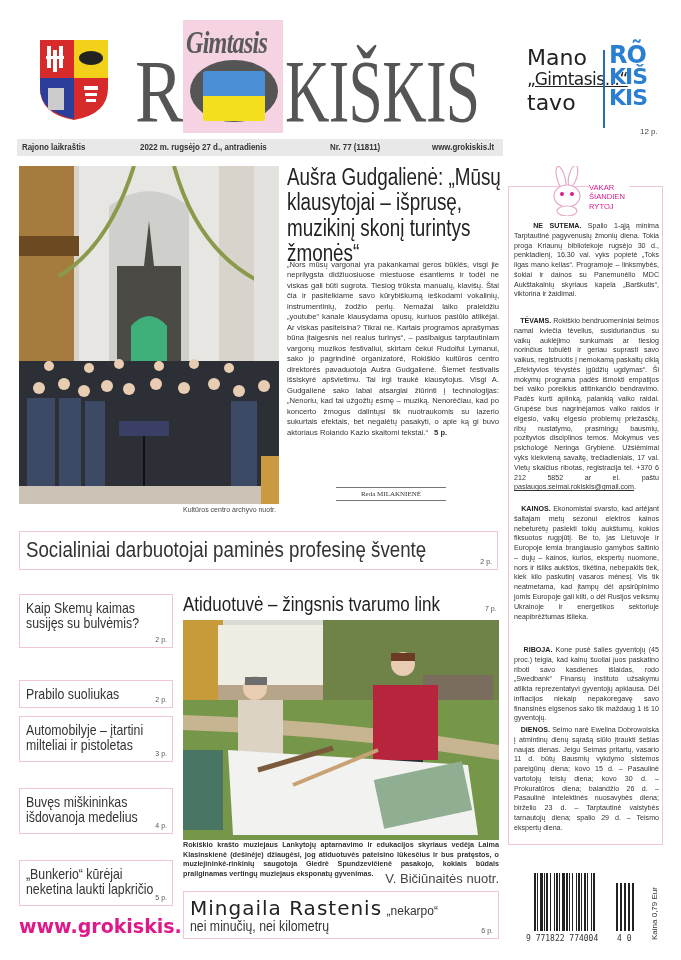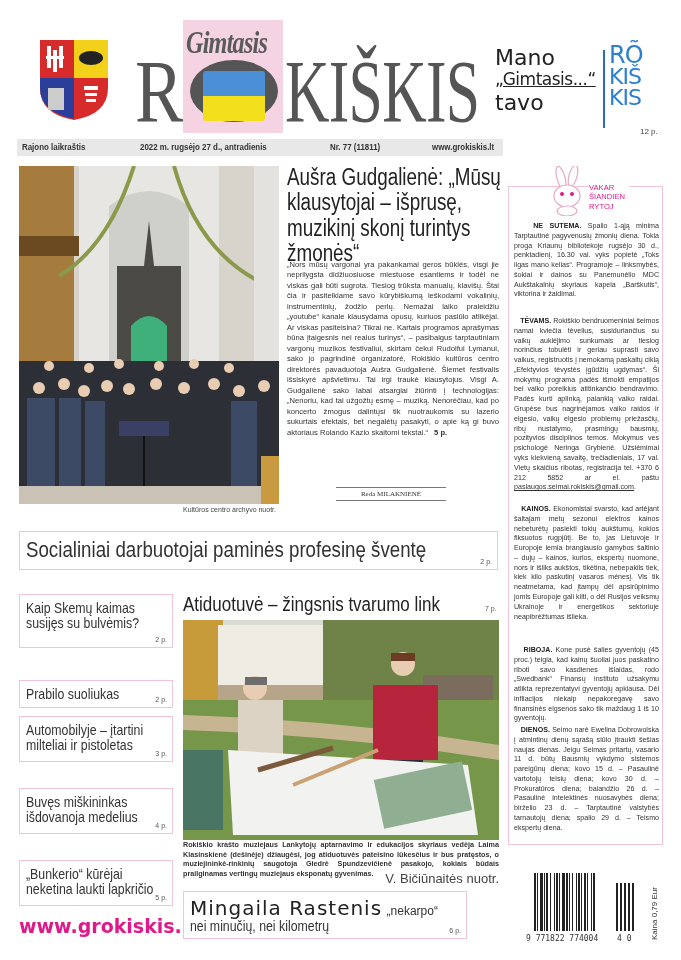--- a/index.html
+++ b/index.html
@@ -10,24 +10,24 @@
   .coat { position: absolute; left: 38px; top: 38px; width: 72px; height: 84px; }
   .masthead-pink { position: absolute; left: 183px; top: 20px; width: 100px; height: 113px; background: #f6d3e3; }
   .tagline-gimtasis { position: absolute; left: 186px; top: 25px; font-family: "Liberation Serif", serif; font-style: italic; font-weight: bold; font-size: 31px; color: #5a5a5a; letter-spacing: -1px; transform: scaleX(0.78); transform-origin: left top; }
   .title-r { position: absolute; left: 135px; top: 48px; font-family: "Liberation Serif", serif; font-size: 88px; color: #555; line-height: 1; transform: scaleX(0.82); transform-origin: left top; }
   .title-o { position: absolute; left: 190px; top: 60px; width: 88px; height: 62px; border-radius: 50%; background: #555; overflow: hidden; }
   .flag { position: absolute; left: 203px; top: 71px; width: 62px; height: 50px; }
   .flag .blue { height: 50%; background: #4b8fd6; border-radius: 3px 3px 0 0; }
   .flag .yellow { height: 50%; background: #f4df1c; border-radius: 0 0 3px 3px; }
   .title-rest { position: absolute; left: 285px; top: 48px; font-family: "Liberation Serif", serif; font-size: 88px; color: #555; line-height: 1; transform: scaleX(0.70); transform-origin: left top; letter-spacing: -1px; }
 
-  .promo-mano { position: absolute; left: 495px; top: 45px; font-size: 22px; color: #222; line-height: 1.15; font-family: "DejaVu Sans", sans-serif; }
+  .promo-mano { position: absolute; left: 527px; top: 45px; font-size: 22px; color: #222; line-height: 1.15; font-family: "DejaVu Sans", sans-serif; }
   .promo-mano .small { font-size: 17px; letter-spacing: -0.5px; text-decoration: underline; }
   .promo-bar { position: absolute; left: 603px; top: 50px; width: 2px; height: 78px; background: #2b6cb8; }
-  .promo-rokiskis { position: absolute; left: 609px; top: 44px; font-weight: normal; color: #2a7fd0; font-size: 19px; line-height: 0.95; font-family: "DejaVu Sans", sans-serif; letter-spacing: -1px; }
+  .promo-rokiskis { position: absolute; left: 609px; top: 44px; font-weight: bold; color: #2a7fd0; font-size: 19px; line-height: 0.95; font-family: "DejaVu Sans", sans-serif; letter-spacing: -1px; }
   .promo-page { position: absolute; left: 640px; top: 127px; font-size: 8px; color: #444; }
 
   .info-bar { position: absolute; left: 17px; top: 139px; width: 486px; height: 17px; background: #e8e8e8; font-size: 9px; font-weight: bold; color: #333; }
   .info-bar span { position: absolute; top: 3px; transform: scaleX(0.88); transform-origin: left top; white-space: nowrap; }
 
   
   .lead-photo { position: absolute; left: 19px; top: 166px; width: 260px; height: 338px; overflow: hidden; background: #3a3f4a; }
   .photo-caption { position: absolute; font-size: 7px; color: #444; }
   .lead-headline { position: absolute; left: 287px; top: 165px; width: 215px; font-size: 23px; line-height: 1.1; color: #222; transform: scaleX(0.82); transform-origin: left top; width: 262px; }
   .lead-body { position: absolute; left: 287px; top: 260px; width: 212px; font-size: 7.6px; line-height: 1.38; color: #333; text-align: justify; }
@@ -220,21 +220,21 @@
   <rect x="195" y="140" width="45" height="25" fill="#2a2d33"></rect>
   <path d="M45 130 L285 145 L295 215 L50 215 Z" fill="#f2f2f0"></path>
   <rect x="195" y="150" width="90" height="50" fill="#8fae92" transform="rotate(-12 240 175)"></rect>
   <path d="M75 150 L150 128" stroke="#7a5a3a" stroke-width="5"></path>
   <path d="M110 165 L195 130" stroke="#c9a274" stroke-width="4"></path>
   <rect x="0" y="130" width="40" height="80" fill="#3d6d6a" opacity="0.8"></rect>
 </svg>
 <div class="atid-caption">Rokiškio krašto muziejaus Lankytojų aptarnavimo ir edukacijos skyriaus vedėja Laima Klasinskienė (dešinėje) džiaugėsi, jog atiduotuvės pateisino lūkesčius ir bus pratęstos, o muziejininkė-rinkinių saugotoja Giedrė Spundzevičienė pasakojo, kokiais būdais prailginamas vertingų muziejaus eksponatų gyvenimas.</div>
 <div class="atid-credit">V. Bičiūnaitės nuotr.</div>
 
-<div class="teaser ming" style="left:183px; top:891px; width:284px; height:48px;">
+<div class="teaser ming" style="left:183px; top:891px; width:316px; height:48px;">
   <div class="line1">
     <span class="big">Mingaila Rastenis</span>
     <span class="small">„nekarpo“</span>
   </div>
   <div class="line2">nei minučių, nei kilometrų</div>
   <div class="tpage">6 p.</div>
 </div>
 
 <div class="right-col"></div>
 <svg class="bunny" viewBox="0 0 45 50">

